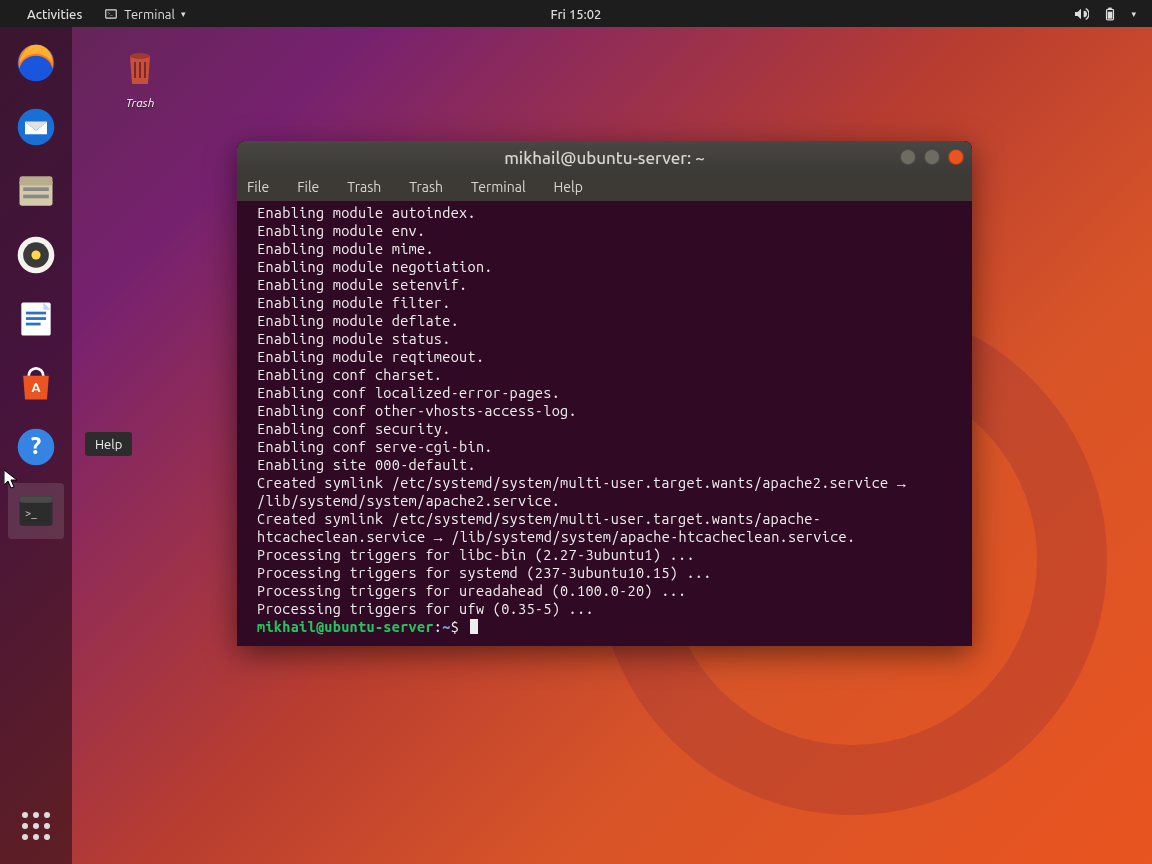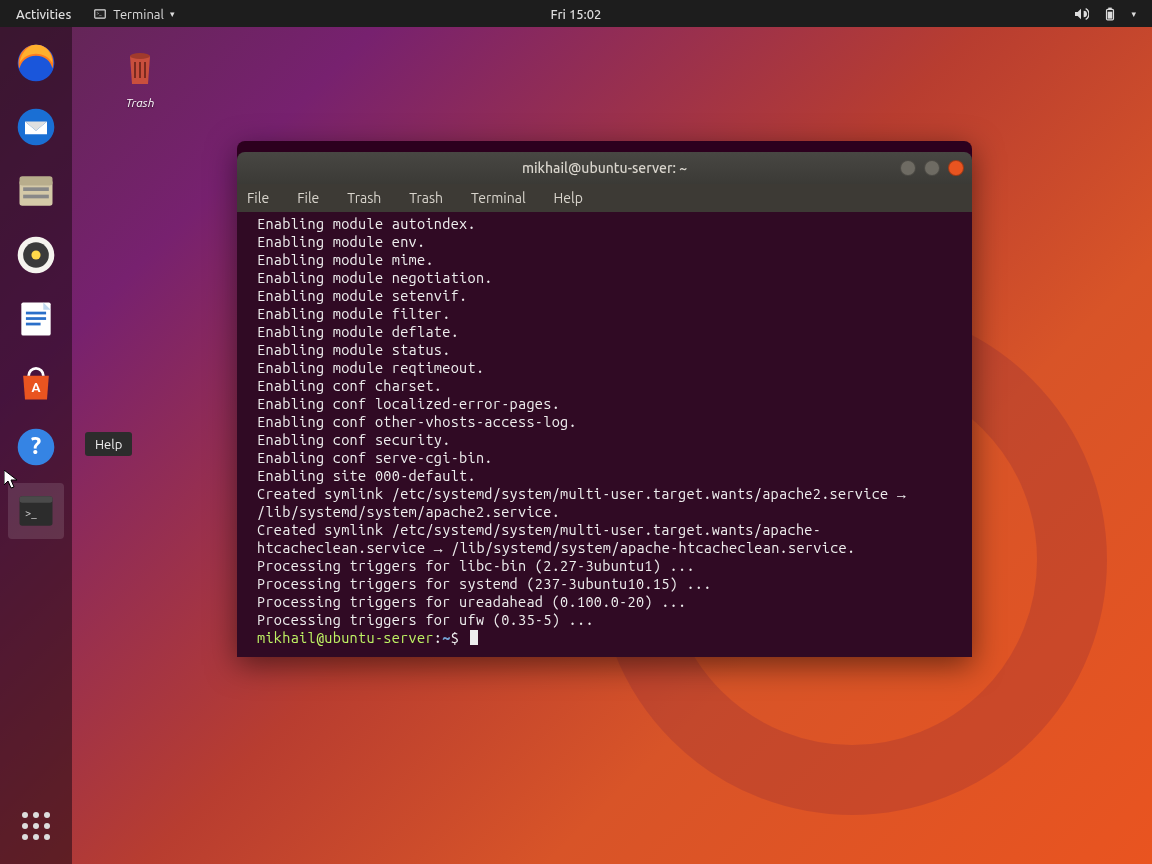--- a/index.html
+++ b/index.html
@@ -15,21 +15,21 @@
   position: absolute;
   top: 0; left: 0; right: 0;
   height: 27px;
   background: #1d1d1d;
   color: #ddd;
   display: flex;
   align-items: center;
   font-size: 13px;
   z-index: 50;
 }
-.topbar .left { display: flex; align-items: center; gap: 6px; padding-left: 16px; }
+.topbar .left { display: flex; align-items: center; gap: 6px; padding-left: 27px; }
 .topbar .center { position: absolute; left: 50%; transform: translateX(-50%); font-weight: 500; }
 .topbar .right { margin-left: auto; display: flex; align-items: center; gap: 14px; padding-right: 16px; }
 .topbar .activities { font-weight: 500; cursor: pointer; }
 .topbar .appmenu { display: flex; align-items: center; gap: 6px; cursor: pointer; }
 .topbar .appmenu .arrow { font-size: 9px; }
 .topbar svg { fill: #ddd; }
 .dock {
   position: absolute;
   left: 0; top: 27px; bottom: 0;
   width: 72px;
@@ -101,22 +101,21 @@
   overflow: hidden;
 }
 .term-titlebar {
   height: 32px;
   background: linear-gradient(to bottom, #484743, #3b3a36);
   color: #d9d5cd;
   display: flex;
   align-items: center;
   position: relative;
   border-radius: 8px 8px 0 0;
-  font-size: 14px;
-  margin-top: 11px;
+  font-size: 17px;
 }
 .term-titlebar .title { position: absolute; left: 50%; transform: translateX(-50%); font-weight: 500; }
 .term-titlebar .win-controls { position: absolute; right: 8px; display: flex; gap: 8px; }
 .win-btn { width: 16px; height: 16px; border-radius: 50%; border: 1px solid rgba(0,0,0,0.3); cursor: pointer; }
 .win-min { background: #6e6b63; }
 .win-max { background: #6e6b63; }
 .win-close { background: #e95420; }
 .term-menubar {
   height: 28px;
   background: #3d3a35;
@@ -132,21 +131,21 @@
   background: #300a24;
   color: #eee;
   font-family: "Ubuntu Mono", "Courier New", monospace;
   font-size: 14.5px;
   line-height: 18px;
   padding: 3px 6px 10px 20px;
   white-space: pre;
   letter-spacing: 0.3px;
 }
 .term-body .line { white-space: pre-wrap; }
-.prompt-user { color: #bef264; font-weight: normal; }
+.prompt-user { color: #22c55e; font-weight: bold; }
 .prompt-path { color: #729fcf; font-weight: bold; }
 .prompt-cursor { display:inline-block; width: 8px; height: 15px; background: #eee; vertical-align: -2px; margin-left: 2px;}
 .wallpaper-detail {
   position: absolute;
   right: 40px; top: 300px;
   width: 520px; height: 520px;
   z-index: 1;
   opacity: 0.35;
 }
 </style>

